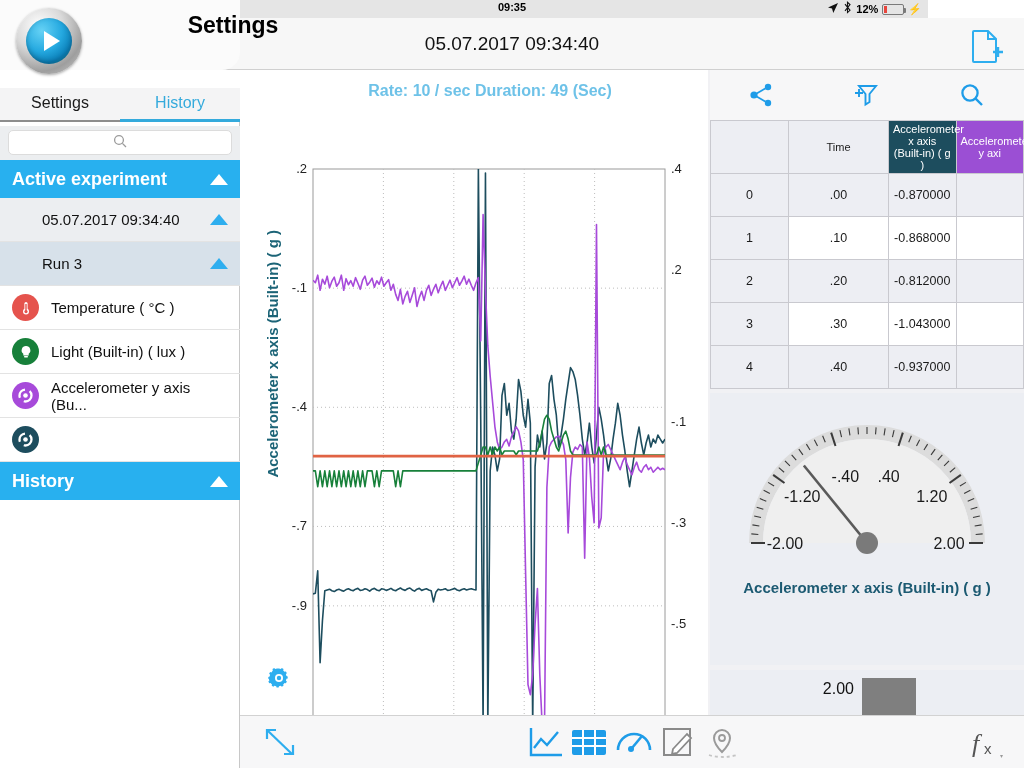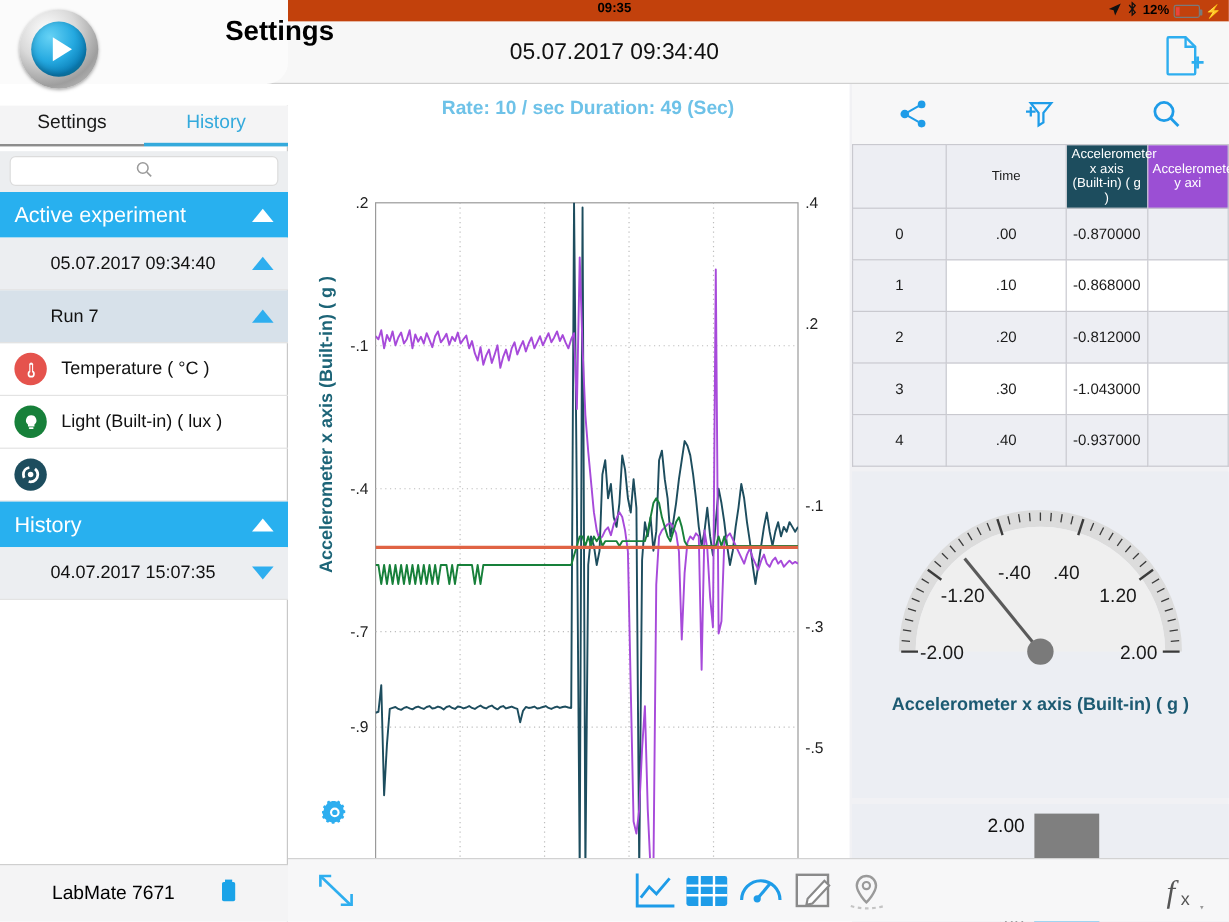--- a/index.html
+++ b/index.html
@@ -4,22 +4,22 @@
 <style>
   * { margin:0; padding:0; box-sizing:border-box; }
   html,body { width:1024px; height:768px; overflow:hidden; }
   body {
     font-family:"Liberation Sans", sans-serif;
     background:#ffffff;
     -webkit-font-smoothing:antialiased;
   }
   
   #statusbar {
-    position:absolute; top:0; left:0; width:1024px; height:18px;
-    background:#c2410c; font-size:12px; color:#000;
+    position:absolute; top:0; left:0; width:928px; height:18px;
+    background:#e5e5e5; font-size:12px; color:#000;
   }
   #statusbar .sb-left { position:absolute; left:6px; top:1px; display:flex; align-items:center; gap:5px; }
   #statusbar .sb-center { position:absolute; left:0; width:1024px; text-align:center; top:1px; font-weight:bold; font-size:11px;}
   #statusbar .sb-right { position:absolute; right:6px; top:1px; display:flex; align-items:center; gap:4px; }
   .wifi-glyph{ font-size:11px; }
   .batt-shell{ position:relative; width:22px; height:11px; border:1px solid #7a7a7a; border-radius:2px; display:inline-block; }
   .batt-shell::after{ content:""; position:absolute; right:-3px; top:3px; width:2px; height:5px; background:#7a7a7a; border-radius:0 1px 1px 0;}
   .batt-fill{ position:absolute; left:1px; top:1px; bottom:1px; width:12%; background:#e8453c;}
   
   #header {
@@ -67,21 +67,21 @@
   .tab.active{ color:#34aadc; border-bottom:3px solid #34aadc; }
   #searchWrap{ position:absolute; top:38px; left:0; width:240px; height:34px; background:#eceef0; padding:4px 8px;}
   #searchBox{
     width:100%; height:25px; background:#fff; border:1px solid #dcdcdc; border-radius:5px;
     display:flex; align-items:center; justify-content:center; gap:5px; font-size:13px; color:#9b9b9b;
   }
   .section-head{
     height:38px; background:#28b0ef; color:#fff; font-size:18px;
     display:flex; align-items:center; padding:0 12px; cursor:pointer;
   }
-  .section-head .sh-label{ flex:1; }
+  .section-head .sh-label{ flex:1;font-weight:bold; }
   .sidebar-row{
     height:44px; display:flex; align-items:center; padding:0 12px;
     border-bottom:1px solid #e3e3e3; font-size:15px; color:#111; cursor:pointer;
   }
   .sidebar-row.indent{ padding-left:42px; background:#eceef1; }
   .sidebar-row.run{ background:#d7e1ea; padding-left:42px;}
   .sidebar-row .sr-label{ flex:1; }
   .tri{ width:0;height:0;border-left:9px solid transparent;border-right:9px solid transparent;}
   .tri-up{ border-bottom:11px solid #2eaeef;}
   .tri-down{ border-top:11px solid #2eaeef;}
@@ -213,21 +213,21 @@
 
     <div class="section-head">
       <span class="sh-label">Active experiment</span>
       <span class="tri tri-up white"></span>
     </div>
     <div class="sidebar-row indent">
       <span class="sr-label">05.07.2017 09:34:40</span>
       <span class="tri tri-up"></span>
     </div>
     <div class="sidebar-row run">
-      <span class="sr-label">Run 7</span>
+      <span class="sr-label">Run 3</span>
       <span class="tri tri-up"></span>
     </div>
 
     <div class="sidebar-row">
       <span class="sensor-icon" style="background:#e5534d;">
         <svg width="16" height="16" viewBox="0 0 16 16">
             <rect x="6.4" y="2" width="3.2" height="8" rx="1.6" fill="#fff"></rect>
             <circle cx="8" cy="11.6" r="3" fill="#fff"></circle>
             <circle cx="8" cy="11.6" r="1.6" fill="#e5534d"></circle>
             <rect x="7.3" y="4" width="1.4" height="7" fill="#e5534d"></rect>
@@ -238,47 +238,43 @@
     <div class="sidebar-row">
       <span class="sensor-icon" style="background:#17803a;">
         <svg width="16" height="16" viewBox="0 0 16 16">
             <path d="M8 2 a4.3 4.3 0 0 1 2.7 7.7 V11.4 H5.3 V9.7 A4.3 4.3 0 0 1 8 2z" fill="#fff"></path>
             <rect x="6" y="12" width="4" height="1.4" rx=".7" fill="#fff"></rect>
           </svg>
       </span>
       <span class="sr-label">Light (Built-in) ( lux )</span>
     </div>
     <div class="sidebar-row">
+      <span class="sensor-icon" style="background:#a74ada;">
+        <svg width="17" height="17" viewBox="0 0 17 17">
+            <circle cx="8.5" cy="8.5" r="6" stroke="#fff" stroke-width="2.3" fill="none" stroke-dasharray="11 5"></circle>
+            <circle cx="8.5" cy="8.5" r="2.3" fill="#fff"></circle>
+          </svg>
+      </span>
+      <span class="sr-label">Accelerometer y axis (Bu...</span>
+    </div>
+    <div class="sidebar-row">
       <span class="sensor-icon" style="background:#1d4d5e;">
         <svg width="17" height="17" viewBox="0 0 17 17">
             <circle cx="8.5" cy="8.5" r="6" stroke="#fff" stroke-width="2.3" fill="none" stroke-dasharray="11 5"></circle>
             <circle cx="8.5" cy="8.5" r="2.3" fill="#fff"></circle>
           </svg>
       </span>
     </div>
 
     <div class="section-head">
       <span class="sh-label">History</span>
       <span class="tri tri-up white"></span>
     </div>
-    <div class="sidebar-row indent">
-      <span class="sr-label">04.07.2017 15:07:35</span>
-      <span class="tri tri-down"></span>
-    </div>
-  </div>
-
-  <div id="footerBar">
-    <span>LabMate 7671</span>
-    <span>
-      <svg width="13" height="20" viewBox="0 0 13 20">
-          <rect x="3.5" y="1" width="6" height="2" fill="#1aa3e8"></rect>
-          <rect x="1" y="3" width="11" height="16" rx="1.5" fill="#1aa3e8"></rect>
-        </svg>
-    </span>
-  </div>
+  </div>
+
 </div>
 
 <div id="chartPane">
   <div id="chartTitle">Rate: 10 / sec  Duration: 49 (Sec)</div>
   <div id="yLeftTitle" class="axis-title">Accelerometer x axis (Built-in) ( g )</div>
   <div id="yRightTitle" class="axis-title">Accelerometer y axis (Built-in) ( g )</div>
   <div id="xTitle">Time</div>
   <svg id="plotSvg" style="position:absolute;left:0;top:0;width:468px;height:645px;">
       <rect x="57" y="99" width="352" height="556" fill="#fff" stroke="#9a9a9a" stroke-width="1"></rect>
       <line x1="127.4" y1="99" x2="127.4" y2="655" stroke="#bdbdbd" stroke-width="1" stroke-dasharray="1 3"></line>

